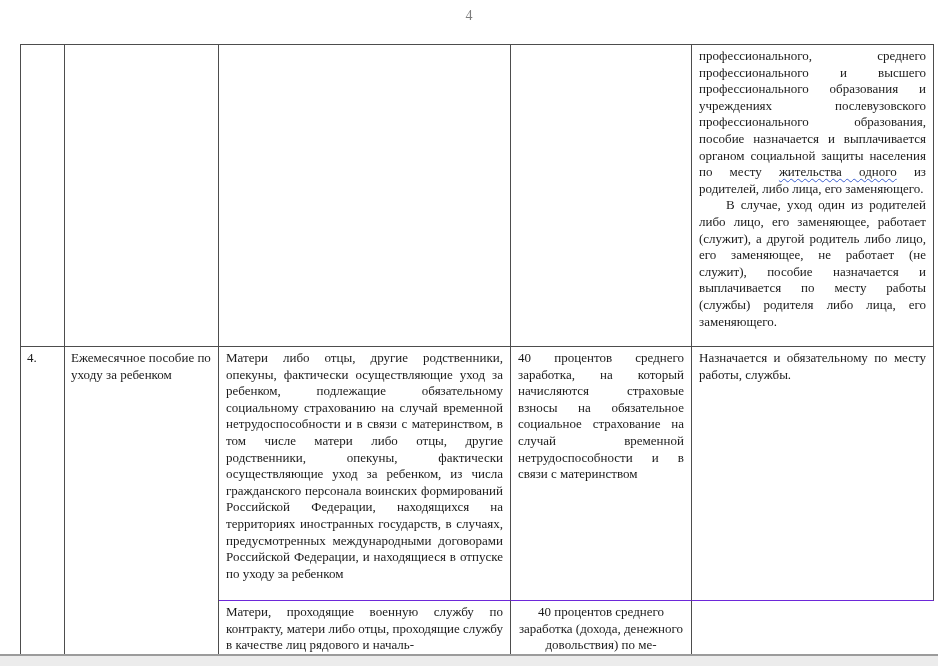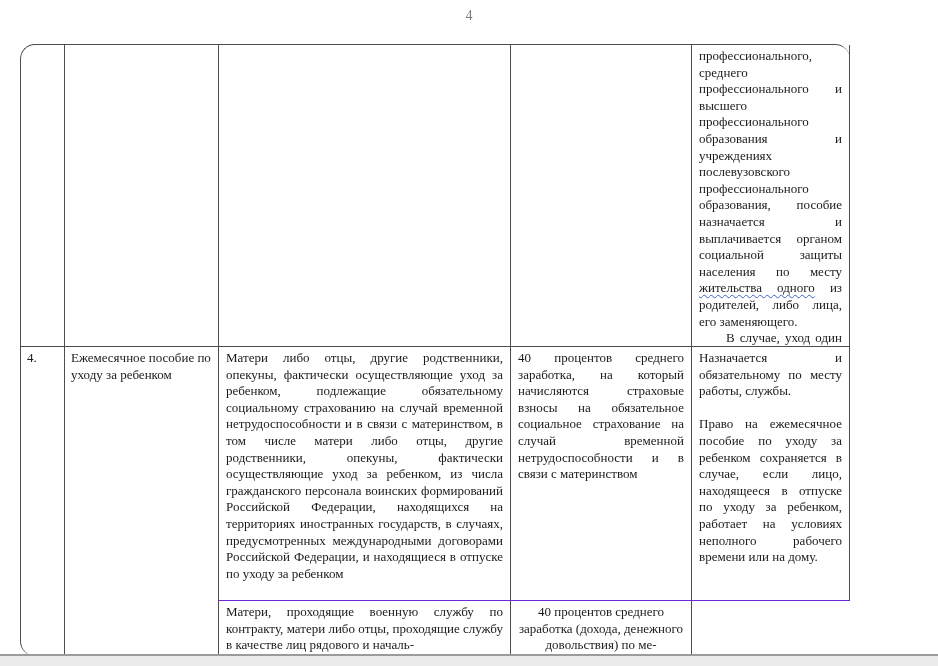--- a/index.html
+++ b/index.html
@@ -8,28 +8,27 @@
     background:#ffffff;
     font-family:"Liberation Serif","DejaVu Serif",serif;
     color:#1a1a1a;
     -webkit-font-smoothing:antialiased;
   }
   .page-number {
     position:absolute; top:8px; left:0; width:938px;
     text-align:center; font-size:14px; color:#7d7d7d;
   }
   .tbl {
-    position:absolute; left:20px; top:44px; width:830px; height:612px;
+    position:absolute; left:20px; top:44px; width:914px; height:612px;
     display:grid;
     grid-template-columns:44px 154px 292px 181px 1fr;
     grid-template-rows:302px 254px 1fr;
     border-top:1px solid #4d4d4d;
     border-left:1px solid #4d4d4d;
     box-sizing:border-box;
-    border-radius:15px;
   }
   .cell {
     border-right:1px solid #4d4d4d;
     box-sizing:border-box;
     overflow:hidden;
     font-size:13px; line-height:16.6px;
     padding:3px 7px 0 7px;
     hyphens:auto;
   }
   .c1 { grid-column:1; } .c2 { grid-column:2; } .c3 { grid-column:3; }
@@ -75,21 +74,20 @@
     <p class="just indent">В случае, уход один из родителей либо лицо, его заменяющее, работает (служит), а другой родитель либо лицо, его заменяющее, не работает (не служит), пособие назначается и выплачивается по месту работы (службы) родителя либо лица, его заменяющего.</p>
   </div>
 
   <div class="cell rowspan c1 num-cell">4.</div>
   <div class="cell rowspan c2 name-cell">Ежемесячное пособие по уходу за ребенком</div>
 
   <div class="cell rA c3 just">Матери либо отцы, другие родственники, опекуны, фактически осуществляющие уход за ребенком, подлежащие обязательному социальному страхованию на случай временной нетрудоспособности и в связи с материнством, в том числе матери либо отцы, другие родственники, опекуны, фактически осуществляющие уход за ребенком, из числа гражданского персонала воинских формирований Российской Федерации, находящихся на территориях иностранных государств, в случаях, предусмотренных международными договорами Российской Федерации, и находящиеся в отпуске по уходу за ребенком</div>
   <div class="cell rA c4 just">40 процентов среднего заработка, на который начисляются страховые взносы на обязательное социальное страхование на случай временной нетрудоспособности и в связи с материнством</div>
   <div class="cell rA c5">
     <p class="just">Назначается и обязательному по месту работы, службы.</p>
-    <p class="just gap">Право на ежемесячное пособие по уходу за ребенком сохраняется в случае, если лицо, находящееся в отпуске по уходу за ребенком, работает на условиях неполного рабочего времени или на дому.</p>
   </div>
 
   <div class="cell rB c3 just">Матери, проходящие военную службу по контракту, матери либо отцы, проходящие службу в качестве лиц рядового и началь-</div>
   <div class="cell rB c4">40 процентов среднего заработка (дохода, денежного довольствия) по ме-</div>
 
 </div>
 
 <div class="page-edge"></div>
 
 </body></html>

